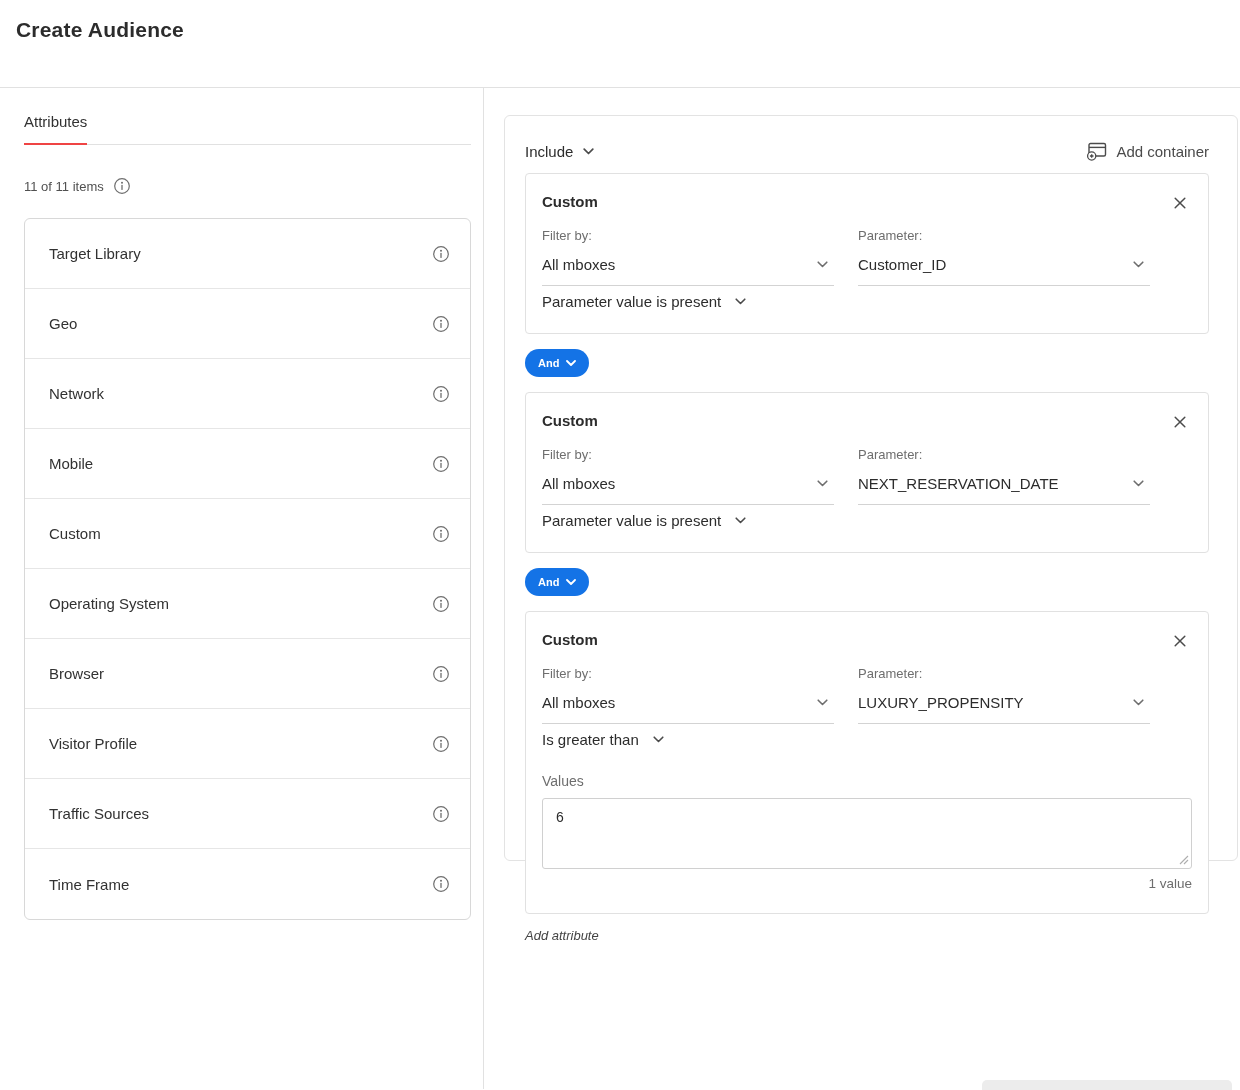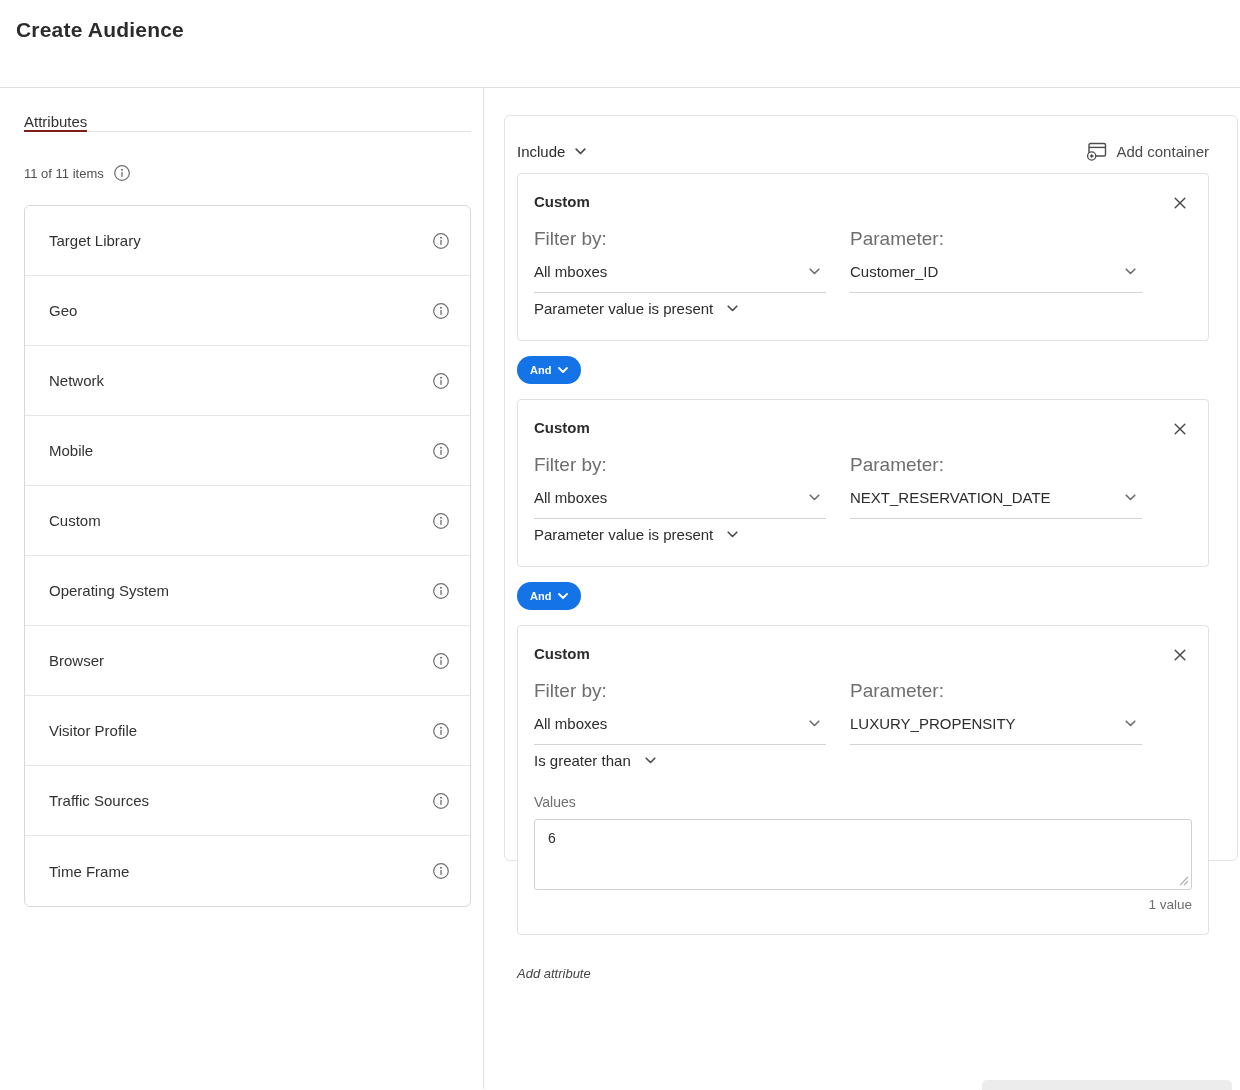--- a/index.html
+++ b/index.html
@@ -9,68 +9,68 @@
   
   .app-header { height: 88px; padding: 18px 16px 0 16px; border-bottom: 1px solid #e1e1e1; }
   .app-title { font-size: 21px; font-weight: 700; color: #2c2c2c; letter-spacing: .2px; }
 
   
   .main { display: flex; height: 1001px; }
 
   
   .left-panel { width: 484px; border-right: 1px solid #e1e1e1; padding: 25px 12px 0 24px; }
   .tabs { border-bottom: 1px solid #e1e1e1; }
-  .tab { display: inline-block; font-size: 15px; color: #323232; 
-         border-bottom: 2px solid #7f1d1d; margin-bottom: -1px; cursor: default; }
+  .tab { display: inline-block; font-size: 15px; color: #323232; padding-bottom: 13px;
+         border-bottom: 2px solid #ef4444; margin-bottom: -1px; cursor: default; }
   .count-row { margin-top: 32px; display: flex; align-items: center; gap: 9px;
                font-size: 13px; color: #505050; }
   .attr-list { margin-top: 23px; border: 1px solid #d8d8d8; border-radius: 6px; overflow: hidden; background:#fff; }
   .attr-row { height: 70px; display: flex; align-items: center; justify-content: space-between;
               padding: 0 20px 0 24px; border-bottom: 1px solid #e6e6e6; gap: 28px; }
   .attr-row:last-child { border-bottom: none; }
   .attr-label { font-size: 15px; color: #323232; }
   .info-btn { display: inline-flex; align-items: center; justify-content: center; background: none; border: none; cursor: pointer; padding: 0; }
 
   
   .right-panel { flex: 1; padding: 27px 2px 0 20px; position: relative; }
   .builder-box { border: 1px solid #e3e3e3; border-radius: 6px; height: 746px;
-                 padding: 26px 28px 27px 12px; background: #fff; }
+                 padding: 26px 28px 27px 20px; background: #fff; }
 
   .include-row { display: flex; align-items: center; justify-content: space-between; margin-bottom: 12px; }
   .include-dd { display: inline-flex; align-items: center; gap: 10px; font-size: 15px; color: #2c2c2c; cursor: pointer; }
   .add-container { display: inline-flex; align-items: center; gap: 9px; font-size: 15px; color: #4b4b4b; cursor: pointer; background:none; border:none; }
 
   .cond-card { border: 1px solid #e1e1e1; border-radius: 4px; padding: 19px 16px 22px 16px; background: #fff; }
   .card-head { display: flex; align-items: flex-start; justify-content: space-between; margin-bottom: 15px; }
   .card-title { font-size: 15px; font-weight: 700; color: #2c2c2c; }
   .close-btn { background: none; border: none; cursor: pointer; padding: 4px 6px; line-height: 0; }
 
   .field-grid { display: grid; grid-template-columns: 316px 1fr; }
-  .field-label { font-size: 19px; color: #6e6e6e; margin-bottom: 12px; }
+  .field-label { font-size: 13px; color: #6e6e6e; margin-bottom: 12px; }
   .dd-underline { width: 292px; display: flex; align-items: center; justify-content: space-between;
                   border-bottom: 1px solid #d3d3d3; padding: 1px 6px 12px 0; font-size: 15px;
                   color: #2c2c2c; cursor: pointer; }
   .cond-dd { margin-top: 7px; display: inline-flex; align-items: center; gap: 14px;
              font-size: 15px; color: #2c2c2c; cursor: pointer; }
 
   .and-btn { margin: 15px 0; display: inline-flex; align-items: center; gap: 7px;
              background: #1473e6; color: #fff; border: none; border-radius: 14px;
              height: 28px; padding: 0 13px; font-size: 11px; font-weight: 700;
              font-family: inherit; cursor: pointer; }
 
   .values-block { margin-top: 24px; }
   .values-label { font-size: 14px; color: #6e6e6e; margin-bottom: 9px; }
   .values-wrap { position: relative; }
   .values-input { width: 100%; height: 71px; border: 1px solid #d0d0d0; border-radius: 3px;
                   padding: 10px 13px; font-size: 14px; color: #2c2c2c; font-family: inherit;
                   resize: none; outline: none; display: block; }
   .resize-grip { position: absolute; right: 3px; bottom: 4px; pointer-events: none; line-height: 0; }
   .value-count { text-align: right; margin-top: 7px; font-size: 13.5px; color: #6e6e6e; }
 
-  .add-attribute { margin-top: 31px; font-size: 13px; font-style: italic; color: #444; }
+  .add-attribute { margin-top: 14px; font-size: 13px; font-style: italic; color: #444; }
 
   .partial-bottom-bar { position: absolute; right: 8px; bottom: -1px; width: 250px; height: 10px;
                         background: #ececec; border-radius: 5px 5px 0 0; }
 </style>
 </head>
 <body>
 
 <header class="app-header">
   <h1 class="app-title">Create Audience</h1>
 </header>

